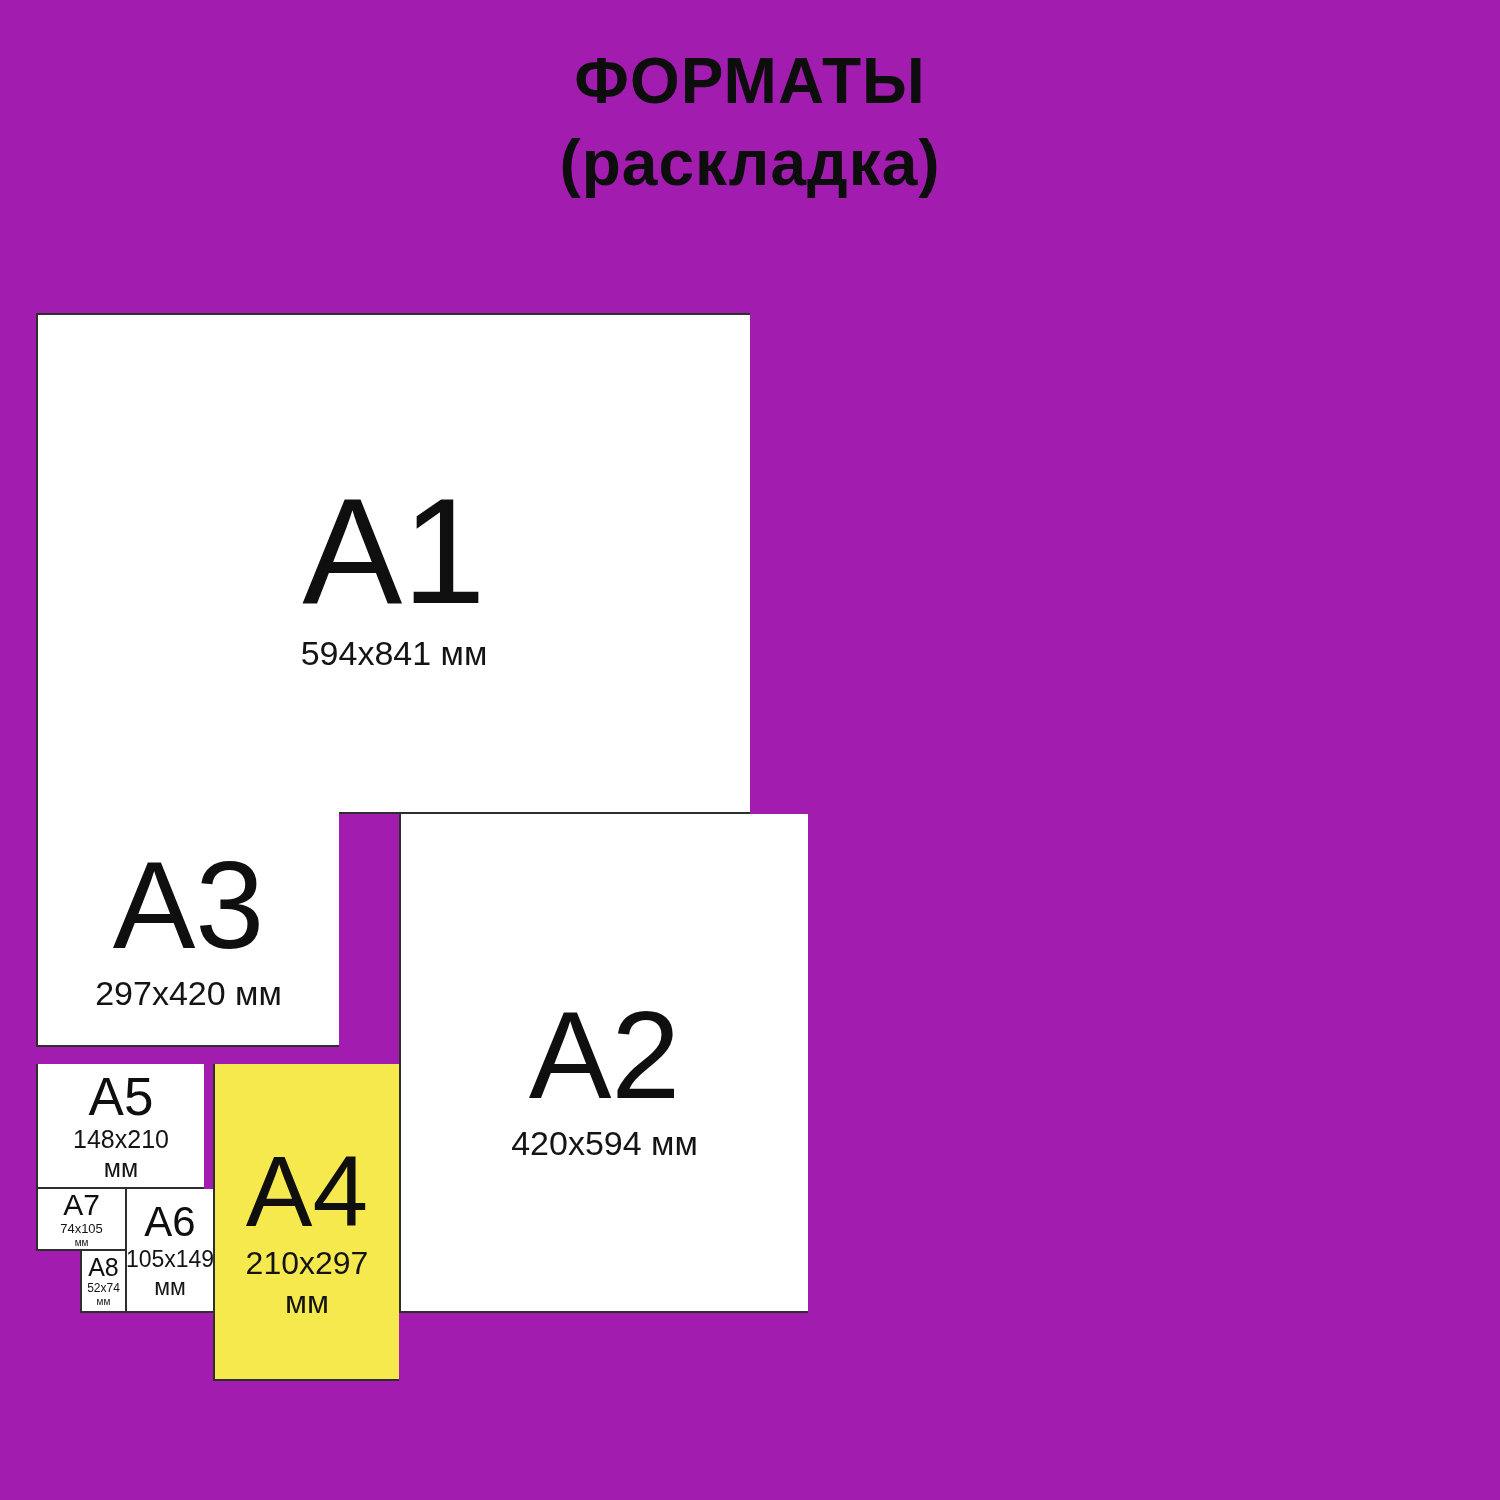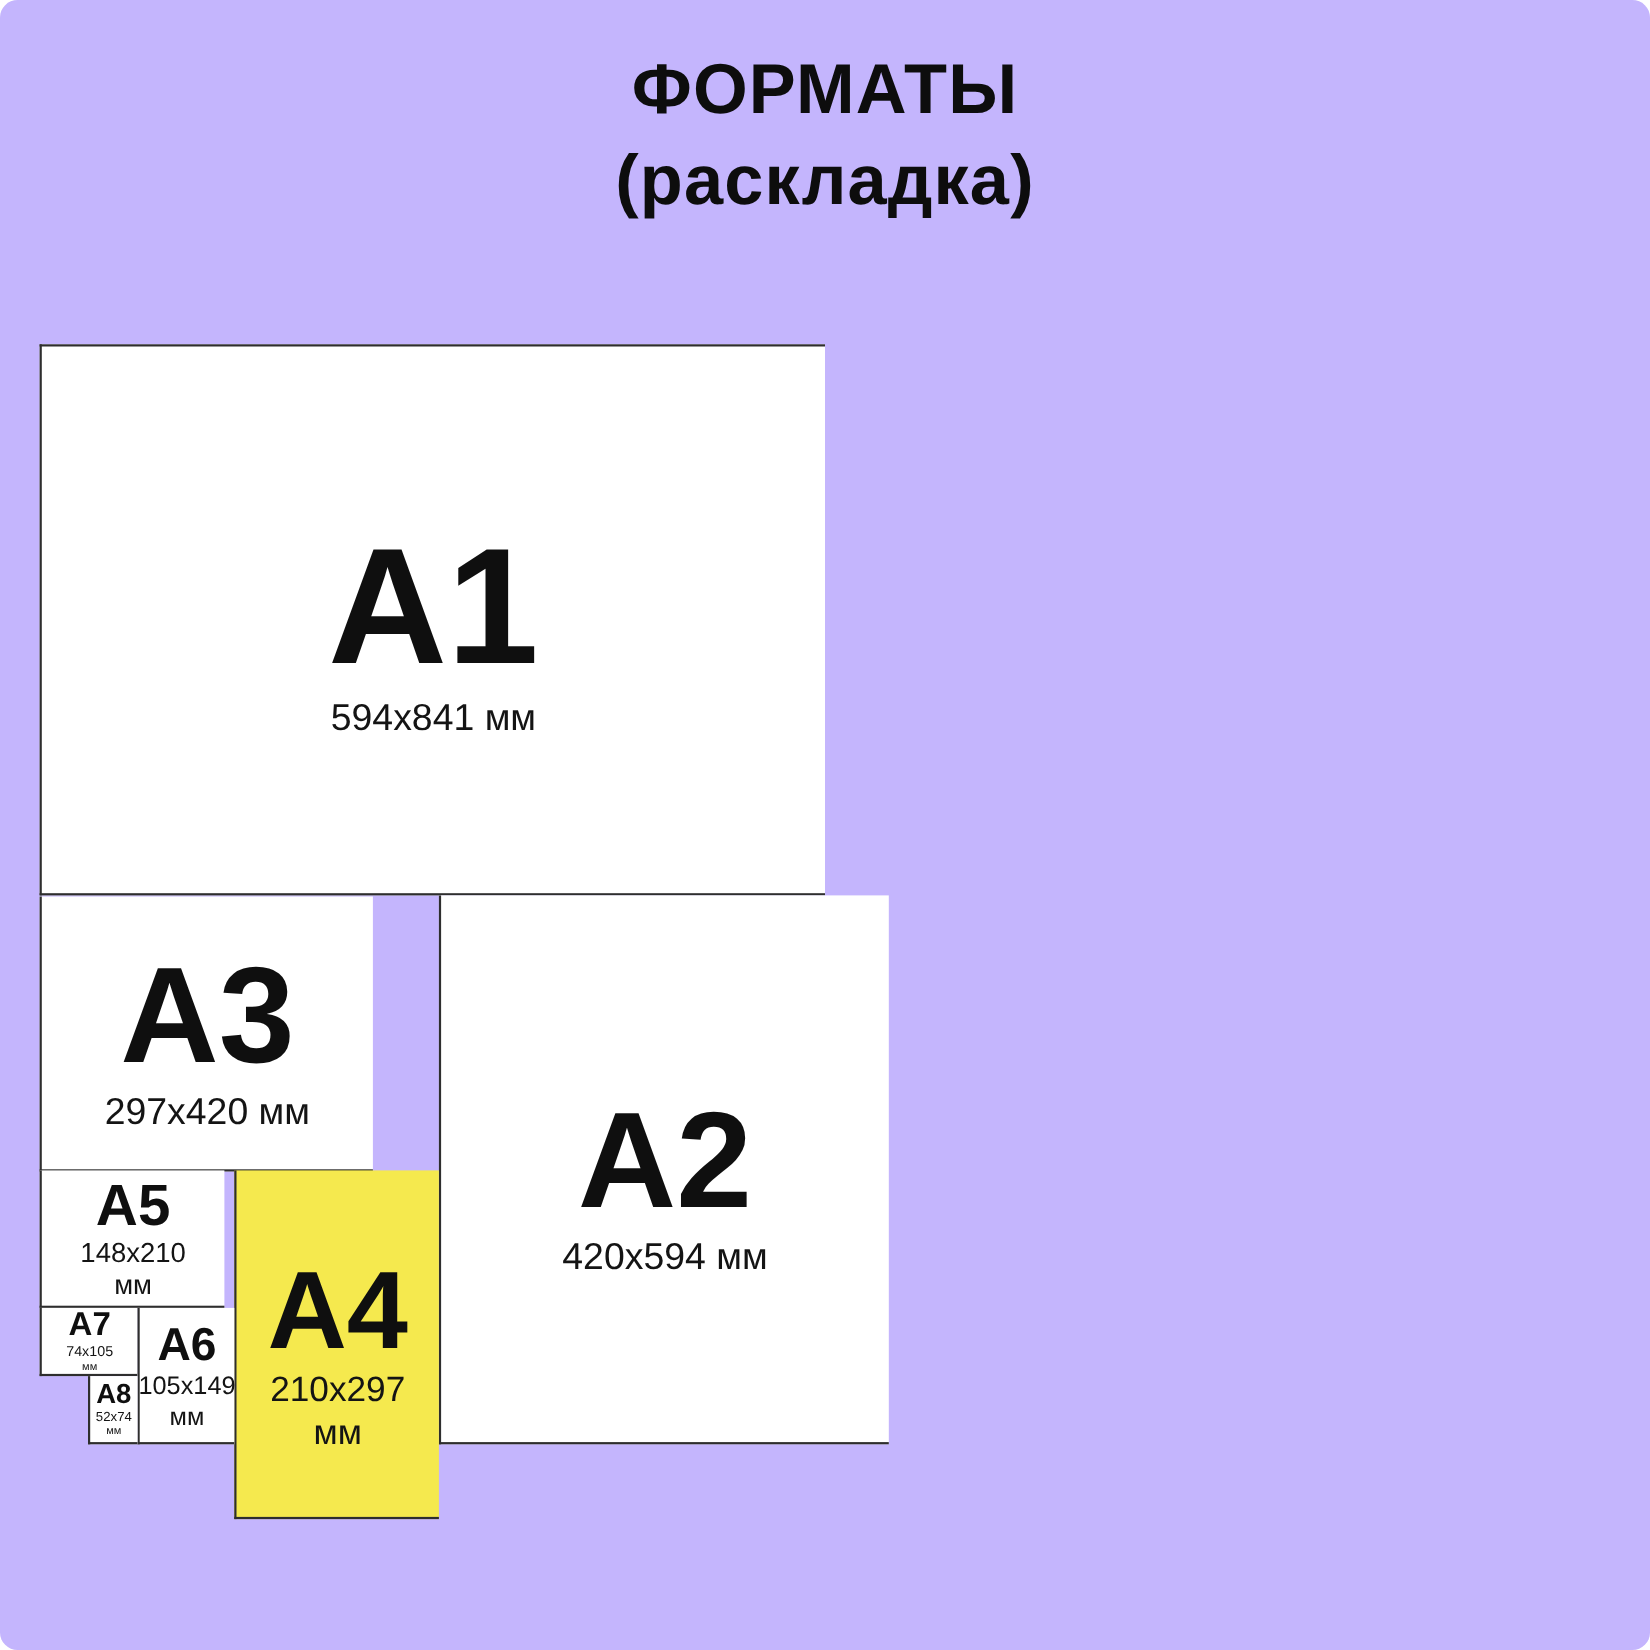--- a/index.html
+++ b/index.html
@@ -9,22 +9,21 @@
     height: 1500px;
     background: #ffffff;
     font-family: "Liberation Sans", "DejaVu Sans", sans-serif;
     color: #111111;
     overflow: hidden;
   }
   .canvas {
     position: relative;
     width: 1500px;
     height: 1500px;
-    background: #c4b5fd;
-    border-radius: 16px;
+    background: #a21caf;
   }
   .title {
     position: absolute;
     top: 40px;
     left: 0;
     width: 1500px;
     text-align: center;
     font-weight: 700;
     font-size: 64px;
     line-height: 82px;
@@ -41,32 +40,32 @@
   .box {
     position: absolute;
     box-sizing: border-box;
     background: #ffffff;
     display: flex;
     flex-direction: column;
     align-items: center;
     justify-content: center;
     text-align: center;
   }
-  .box .label { font-weight: 700; color: #0f0f0f; }
+  .box .label { font-weight: 400; color: #0f0f0f; }
   .box .dims  { font-weight: 400; color: #141414; }
 
   
   .bL { border-left:   2px solid #2e2e2e; }
   .bR { border-right:  2px solid #2e2e2e; }
   .bT { border-top:    2px solid #2e2e2e; }
   .bB { border-bottom: 2px solid #2e2e2e; }
 
   .box-a0 { left: 714px; top: 0;     width: 713px; height: 1000px; }
   .box-a1 { left: 0;     top: 0;     width: 714px; height: 501px;  }
-  .box-a3 { left: 0;     top: 502px; width: 303px; height: 250px;  }
+  .box-a3 { left: 0;     top: 484px; width: 303px; height: 250px;  }
   .box-a2 { left: 363px; top: 501px; width: 409px; height: 499px;  }
   .box-a5 { left: 0;     top: 751px; width: 168px; height: 125px;  }
   .box-a4 { left: 177px; top: 751px; width: 186px; height: 317px; background: #f5e94e; }
   .box-a7 { left: 0;     top: 876px; width: 89px;  height: 62px;   }
   .box-a6 { left: 89px;  top: 876px; width: 88px;  height: 124px;  }
   .box-a8 { left: 44px;  top: 938px; width: 45px;  height: 62px;   }
 
   .box-a0 .label, .box-a1 .label { font-size: 150px; line-height: 158px; }
   .box-a0 .dims,  .box-a1 .dims  { font-size: 34px;  line-height: 46px;  }
   .box-a2 .label, .box-a3 .label { font-size: 124px; line-height: 132px; }

